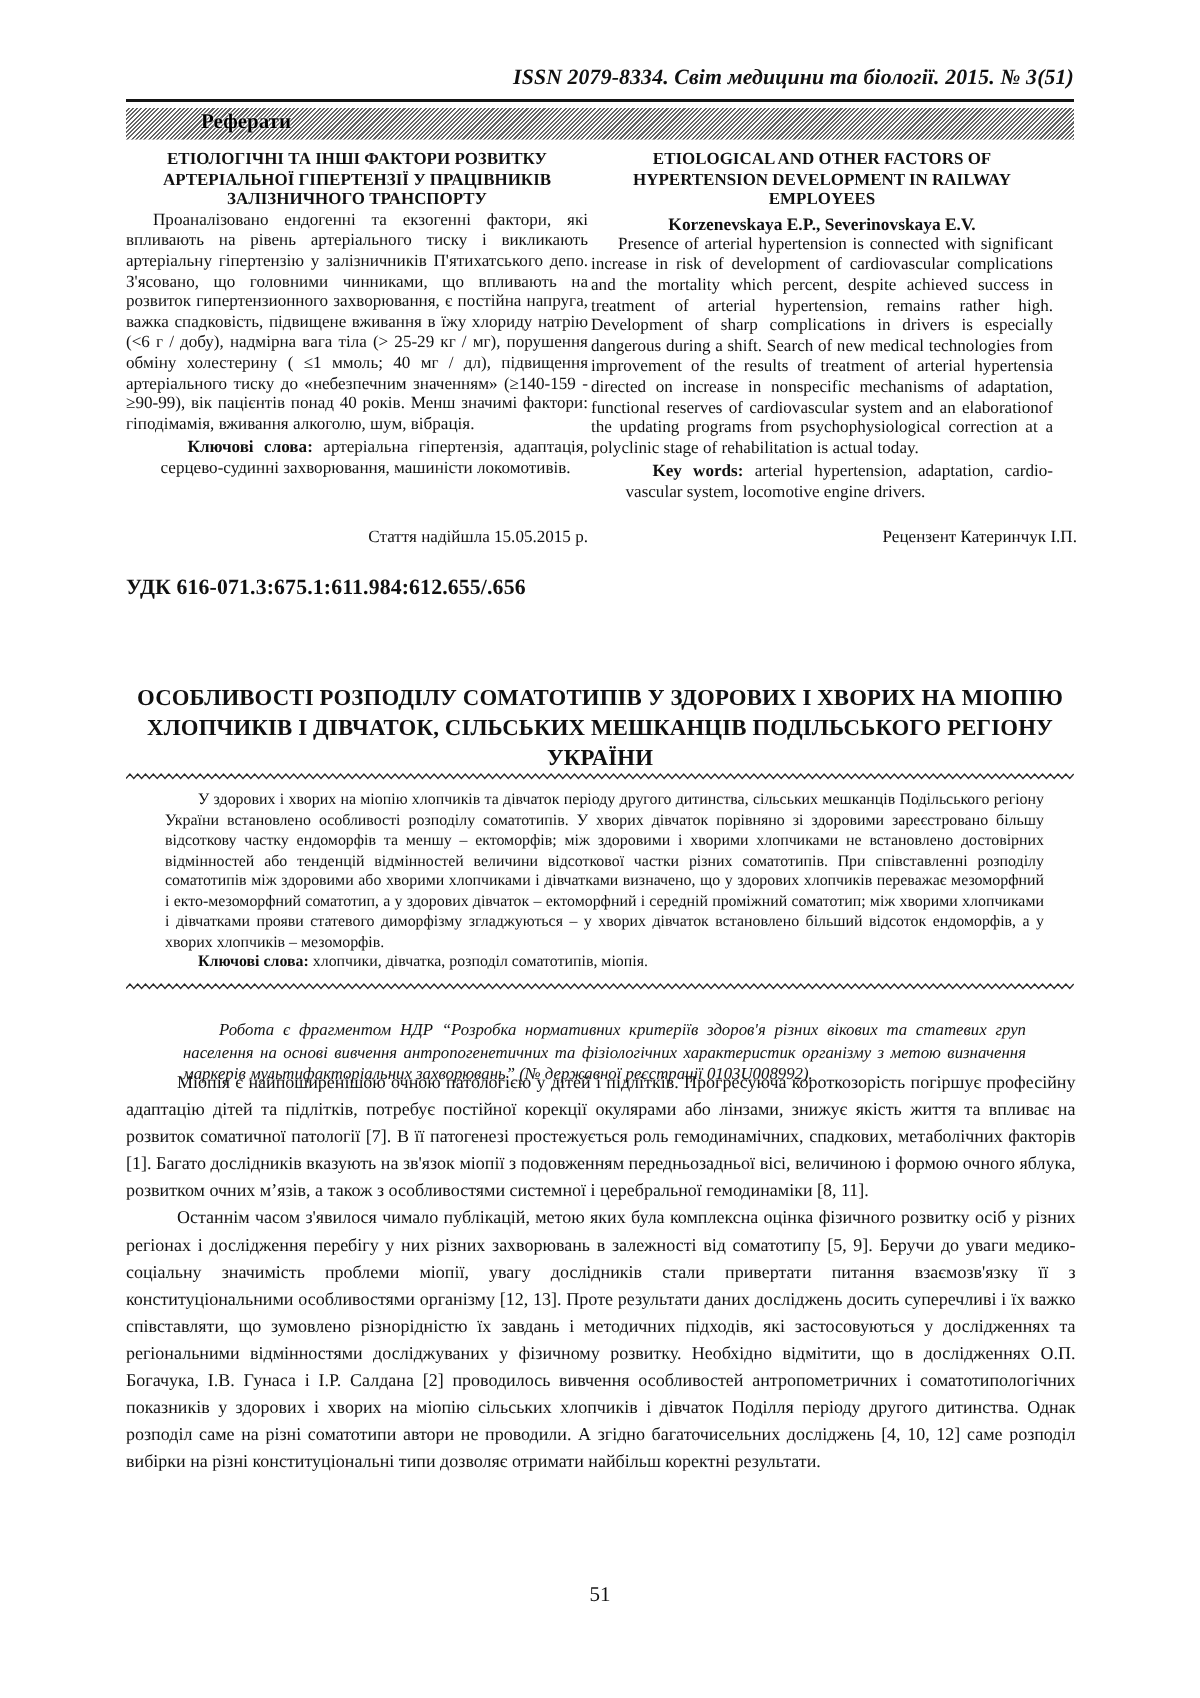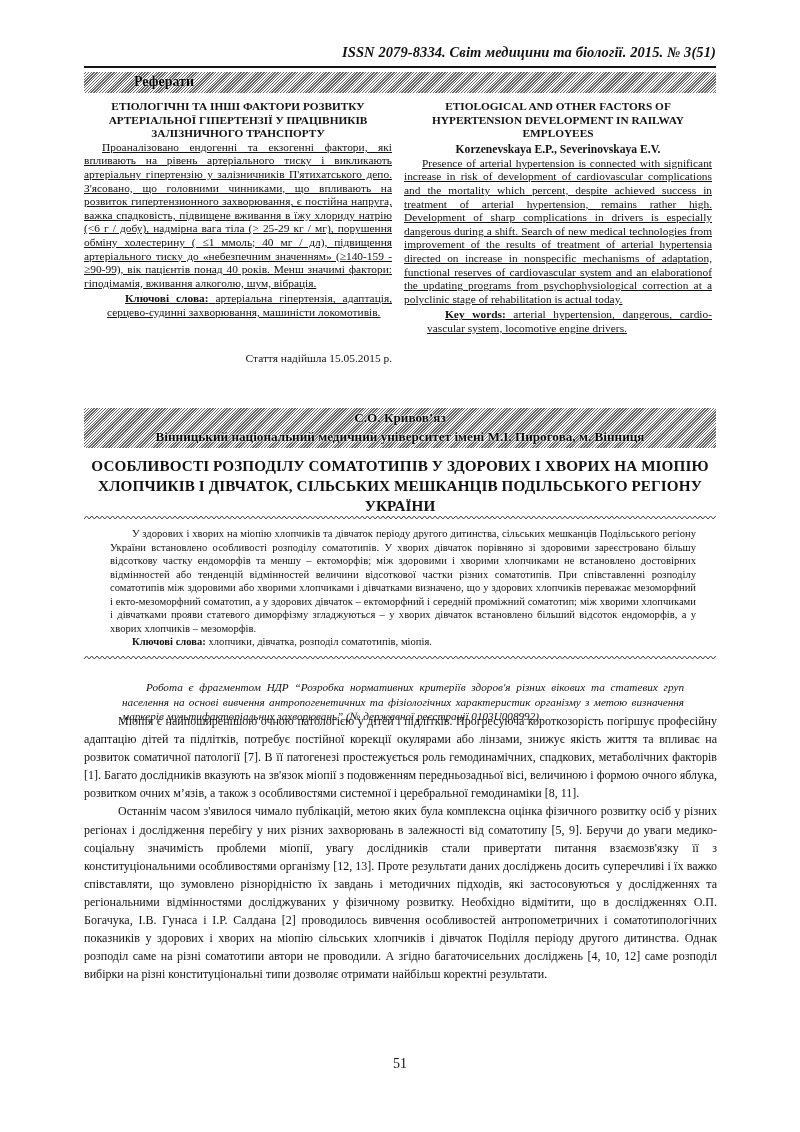--- a/index.html
+++ b/index.html
@@ -77,21 +77,21 @@
     text-shadow: 0 0 1px #fff, 0 0 2px #fff;
   }
 
   
   .abs-cols {
     position: absolute;
     left: 84px;
     top: 100px;
     width: 634px;
     display: flex;
-    gap: 12px;
+    gap: 2px;
   }
   .abs-col {
     width: 308px;
   }
   .abs-title {
     text-align: center;
     font-weight: bold;
     font-size: 11.3px;
     line-height: 13.6px;
     margin: 0 0 0 0;
@@ -103,21 +103,20 @@
     line-height: 15px;
     margin: 1px 0 0 0;
   }
   .abs-body {
     text-align: justify;
     font-size: 11.4px;
     line-height: 13.6px;
     margin: 0;
     text-indent: 18px;
     hyphens: none;
-    text-decoration: underline;
   }
   .abs-body.kw {
     margin-top: 2px;
     margin-left: 23px;
   }
   .abs-body b { font-weight: bold; }
 
   .submitted {
     position: absolute;
     left: 84px;
@@ -256,32 +255,30 @@
     <div class="abs-col">
       <div class="abs-title">ЕТІОЛОГІЧНІ ТА ІНШІ ФАКТОРИ РОЗВИТКУ АРТЕРІАЛЬНОЇ ГІПЕРТЕНЗІЇ У ПРАЦІВНИКІВ ЗАЛІЗНИЧНОГО ТРАНСПОРТУ</div>
       <p class="abs-body">Проаналізовано ендогенні та екзогенні фактори, які впливають на рівень артеріального тиску і викликають артеріальну гіпертензію у залізничників П'ятихатського депо. З'ясовано, що головними чинниками, що впливають на розвиток гипертензионного захворювання, є постійна напруга, важка спадковість, підвищене вживання в їжу хлориду натрію (&lt;6 г / добу), надмірна вага тіла (&gt; 25-29 кг / мг), порушення обміну холестерину ( ≤1 ммоль; 40 мг / дл), підвищення артеріального тиску до «небезпечним значенням» (≥140-159 - ≥90-99), вік пацієнтів понад 40 років. Менш значимі фактори: гіподімамія, вживання алкоголю, шум, вібрація.</p>
       <p class="abs-body kw"><b>Ключові слова:</b> <span>артеріальна гіпертензія, адаптація, серцево-судинні захворювання, машиністи локомотивів.</span></p>
     </div>
 
     <div class="abs-col">
       <div class="abs-title">ETIOLOGICAL AND OTHER FACTORS OF HYPERTENSION DEVELOPMENT IN RAILWAY EMPLOYEES</div>
       <div class="abs-authors">Korzenevskaya E.P., Severinovskaya E.V.</div>
       <p class="abs-body">Presence of arterial hypertension is connected with significant increase in risk of development of cardiovascular complications and the mortality which percent, despite achieved success in treatment of arterial hypertension, remains rather high. Development of sharp complications in drivers is especially dangerous during a shift. Search of new medical technologies from improvement of the results of treatment of arterial hypertensia directed on increase in nonspecific mechanisms of adaptation, functional reserves of cardiovascular system and an elaborationof the updating programs from psychophysiological correction at a polyclinic stage of rehabilitation is actual today.</p>
-      <p class="abs-body kw"><b>Key words:</b> <span>arterial hypertension, dangerous, cardio-vascular system, locomotive engine drivers.</span></p>
+      <p class="abs-body kw"><b>Key words:</b> <span>arterial hypertension, adaptation, cardio-vascular system, locomotive engine drivers.</span></p>
     </div>
 
   </div>
 
   <div class="submitted">Стаття надійшла 15.05.2015 р.</div>
-
-
-  <div class="author-band hatch">
-    <div class="l1">С.О. Кривов’яз</div>
-    <div class="l2">Вінницький національний медичний університет імені М.І. Пирогова, м. Вінниця</div>
-  </div>
+  <div class="reviewer">Рецензент Катеринчук І.П.</div>
+
+  <div class="udc">УДК 616-071.3:675.1:611.984:612.655/.656</div>
+
 
   <div class="main-title">ОСОБЛИВОСТІ РОЗПОДІЛУ СОМАТОТИПІВ У ЗДОРОВИХ І ХВОРИХ НА МІОПІЮ ХЛОПЧИКІВ І ДІВЧАТОК, СІЛЬСЬКИХ МЕШКАНЦІВ ПОДІЛЬСЬКОГО РЕГІОНУ УКРАЇНИ</div>
 
   <div class="wavy" style="top:515px">
     <svg width="632" height="6" viewBox="0 0 632 6" preserveAspectRatio="none" aria-hidden="true">
       <path d="M0 4 L2.6 1 L5.2 4 L7.8 1 L10.4 4 L13 1 L15.6 4 L18.2 1 L20.8 4 L23.4 1 L26 4 L28.6 1 L31.2 4 L33.8 1 L36.4 4 L39 1 L41.6 4 L44.2 1 L46.8 4 L49.4 1 L52 4 L54.6 1 L57.2 4 L59.8 1 L62.4 4 L65 1 L67.6 4 L70.2 1 L72.8 4 L75.4 1 L78 4 L80.6 1 L83.2 4 L85.8 1 L88.4 4 L91 1 L93.6 4 L96.2 1 L98.8 4 L101.4 1 L104 4 L106.6 1 L109.2 4 L111.8 1 L114.4 4 L117 1 L119.6 4 L122.2 1 L124.8 4 L127.4 1 L130 4 L132.6 1 L135.2 4 L137.8 1 L140.4 4 L143 1 L145.6 4 L148.2 1 L150.8 4 L153.4 1 L156 4 L158.6 1 L161.2 4 L163.8 1 L166.4 4 L169 1 L171.6 4 L174.2 1 L176.8 4 L179.4 1 L182 4 L184.6 1 L187.2 4 L189.8 1 L192.4 4 L195 1 L197.6 4 L200.2 1 L202.8 4 L205.4 1 L208 4 L210.6 1 L213.2 4 L215.8 1 L218.4 4 L221 1 L223.6 4 L226.2 1 L228.8 4 L231.4 1 L234 4 L236.6 1 L239.2 4 L241.8 1 L244.4 4 L247 1 L249.6 4 L252.2 1 L254.8 4 L257.4 1 L260 4 L262.6 1 L265.2 4 L267.8 1 L270.4 4 L273 1 L275.6 4 L278.2 1 L280.8 4 L283.4 1 L286 4 L288.6 1 L291.2 4 L293.8 1 L296.4 4 L299 1 L301.6 4 L304.2 1 L306.8 4 L309.4 1 L312 4 L314.6 1 L317.2 4 L319.8 1 L322.4 4 L325 1 L327.6 4 L330.2 1 L332.8 4 L335.4 1 L338 4 L340.6 1 L343.2 4 L345.8 1 L348.4 4 L351 1 L353.6 4 L356.2 1 L358.8 4 L361.4 1 L364 4 L366.6 1 L369.2 4 L371.8 1 L374.4 4 L377 1 L379.6 4 L382.2 1 L384.8 4 L387.4 1 L390 4 L392.6 1 L395.2 4 L397.8 1 L400.4 4 L403 1 L405.6 4 L408.2 1 L410.8 4 L413.4 1 L416 4 L418.6 1 L421.2 4 L423.8 1 L426.4 4 L429 1 L431.6 4 L434.2 1 L436.8 4 L439.4 1 L442 4 L444.6 1 L447.2 4 L449.8 1 L452.4 4 L455 1 L457.6 4 L460.2 1 L462.8 4 L465.4 1 L468 4 L470.6 1 L473.2 4 L475.8 1 L478.4 4 L481 1 L483.6 4 L486.2 1 L488.8 4 L491.4 1 L494 4 L496.6 1 L499.2 4 L501.8 1 L504.4 4 L507 1 L509.6 4 L512.2 1 L514.8 4 L517.4 1 L520 4 L522.6 1 L525.2 4 L527.8 1 L530.4 4 L533 1 L535.6 4 L538.2 1 L540.8 4 L543.4 1 L546 4 L548.6 1 L551.2 4 L553.8 1 L556.4 4 L559 1 L561.6 4 L564.2 1 L566.8 4 L569.4 1 L572 4 L574.6 1 L577.2 4 L579.8 1 L582.4 4 L585 1 L587.6 4 L590.2 1 L592.8 4 L595.4 1 L598 4 L600.6 1 L603.2 4 L605.8 1 L608.4 4 L611 1 L613.6 4 L616.2 1 L618.8 4 L621.4 1 L624 4 L626.6 1 L629.2 4 L631.8 1" fill="none" stroke="#2a2a2a" stroke-width="0.9"></path>
     </svg>
   </div>
 
   <div class="ua-abs">

